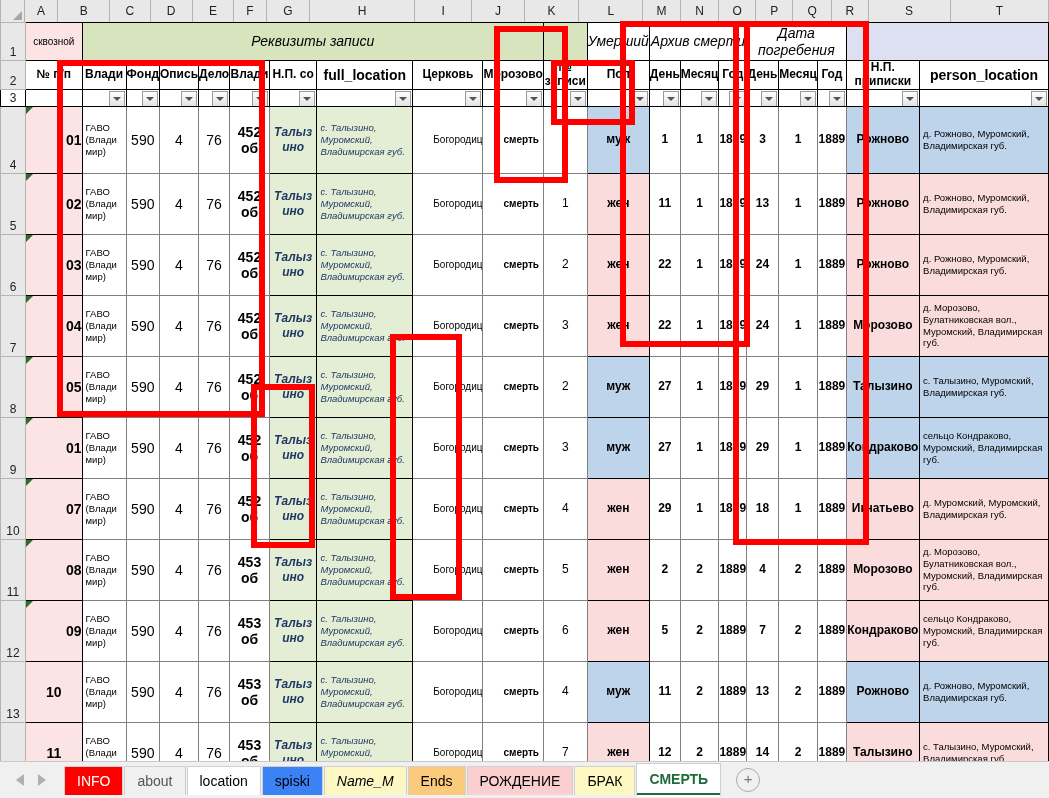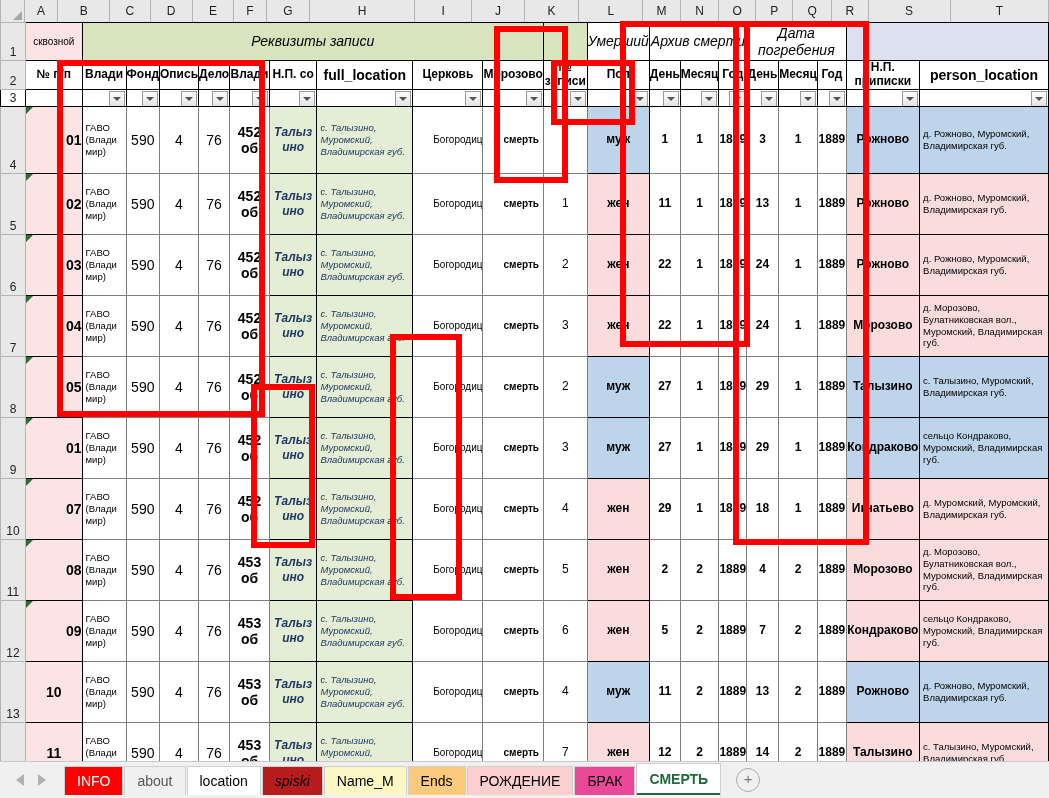--- a/index.html
+++ b/index.html
@@ -482,23 +482,23 @@
 
   <div id="tabbar">
     <div class="navarrows">
       <span class="arrow l"></span>
       <span class="arrow r"></span>
     </div>
     <div class="tabs" id="tabs">
         <div class="tab" style="background: rgb(255, 0, 0); color: rgb(255, 255, 255);">INFO</div>
         <div class="tab" style="background: rgb(240, 240, 240); color: rgb(85, 85, 85);">about</div>
         <div class="tab" style="background: rgb(255, 255, 255); color: rgb(0, 0, 0);">location</div>
-        <div class="tab" style="background: #b91c1c; color: rgb(0, 0, 0); font-style: italic;">spiski</div>
-        <div class="tab" style="background: rgb(253, 247, 195); color: rgb(0, 0, 0);">Name_M</div>
+        <div class="tab" style="background: #3b82f6; color: rgb(0, 0, 0);">spiski</div>
+        <div class="tab" style="background: rgb(253, 247, 195); color: rgb(0, 0, 0); font-style: italic;">Name_M</div>
         <div class="tab" style="background: rgb(251, 202, 125); color: rgb(0, 0, 0);">Ends</div>
         <div class="tab" style="background: rgb(251, 207, 207); color: rgb(0, 0, 0);">РОЖДЕНИЕ</div>
-        <div class="tab" style="background: #ec4899; color: rgb(0, 0, 0);">БРАК</div>
+        <div class="tab" style="background: #fef9c3; color: rgb(0, 0, 0);">БРАК</div>
         <div class="tab active" style="background: rgb(255, 255, 255); color: rgb(30, 107, 58);">СМЕРТЬ</div>
       </div>
     <div class="addtab">+</div>
   </div>
 
 </div>
 
 </body></html>

